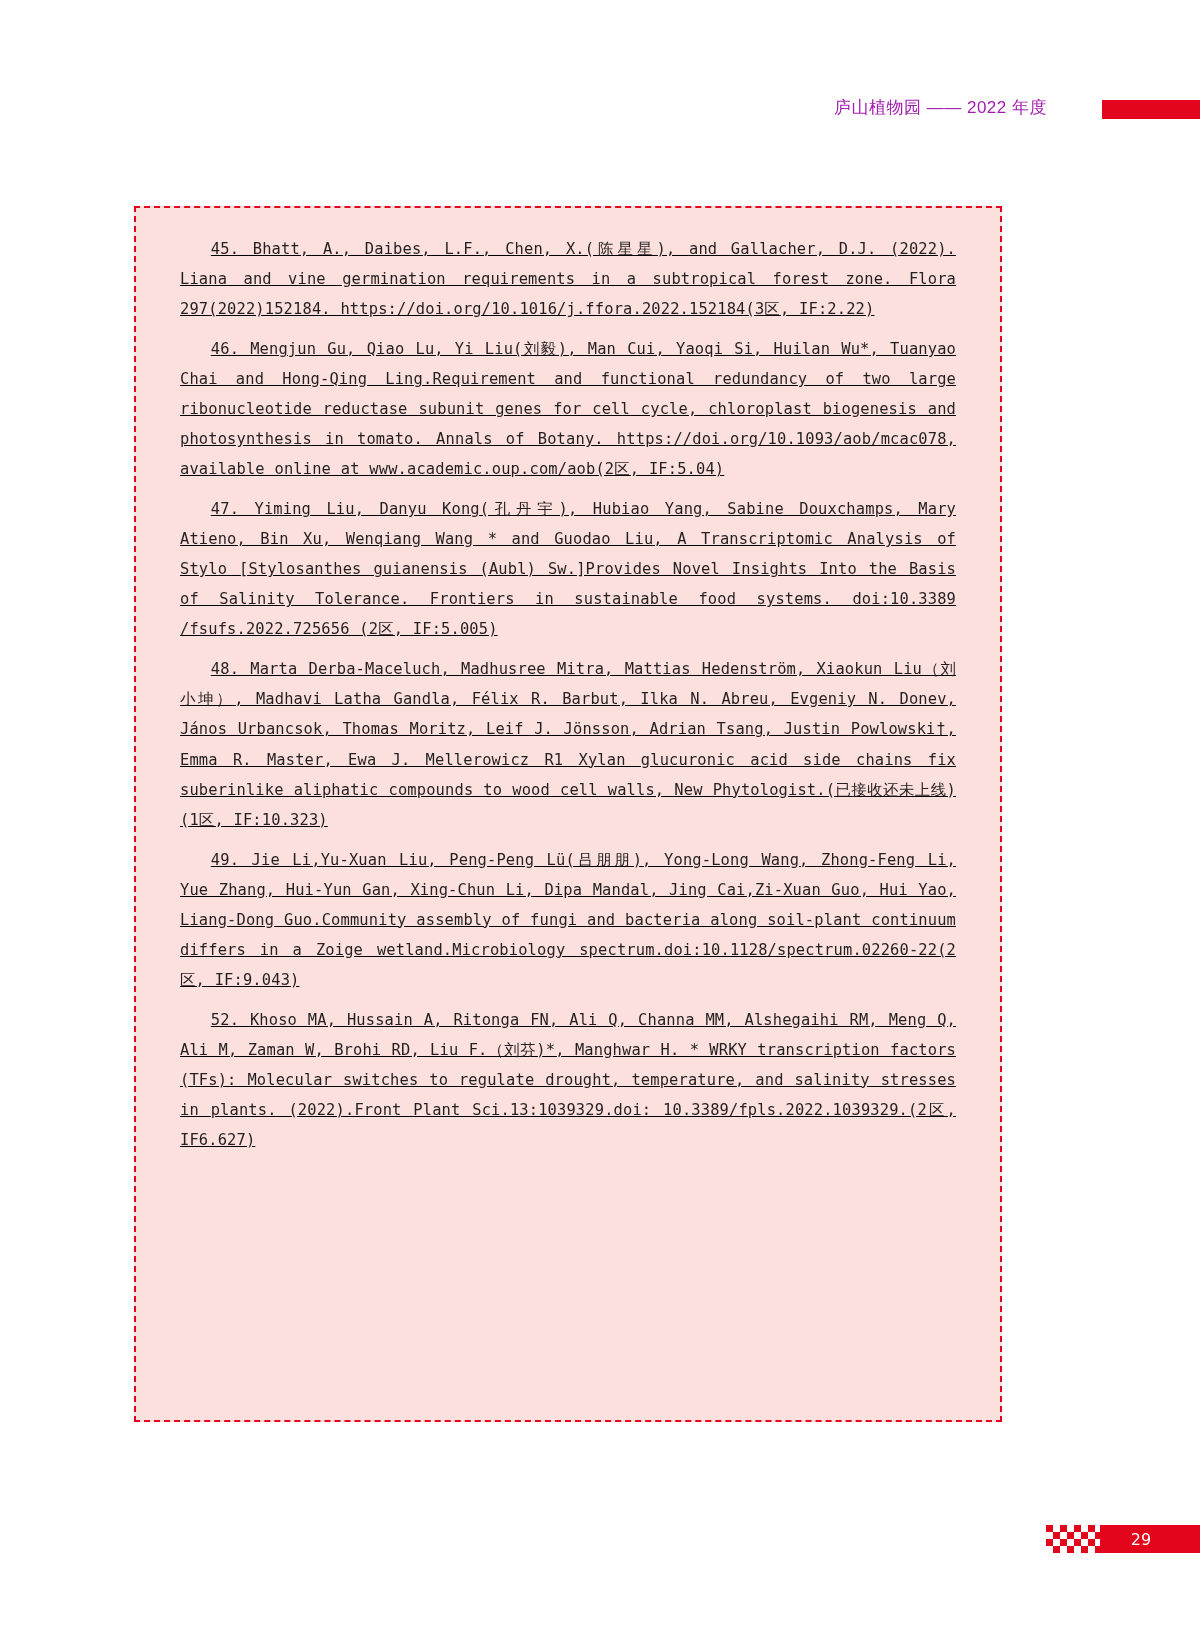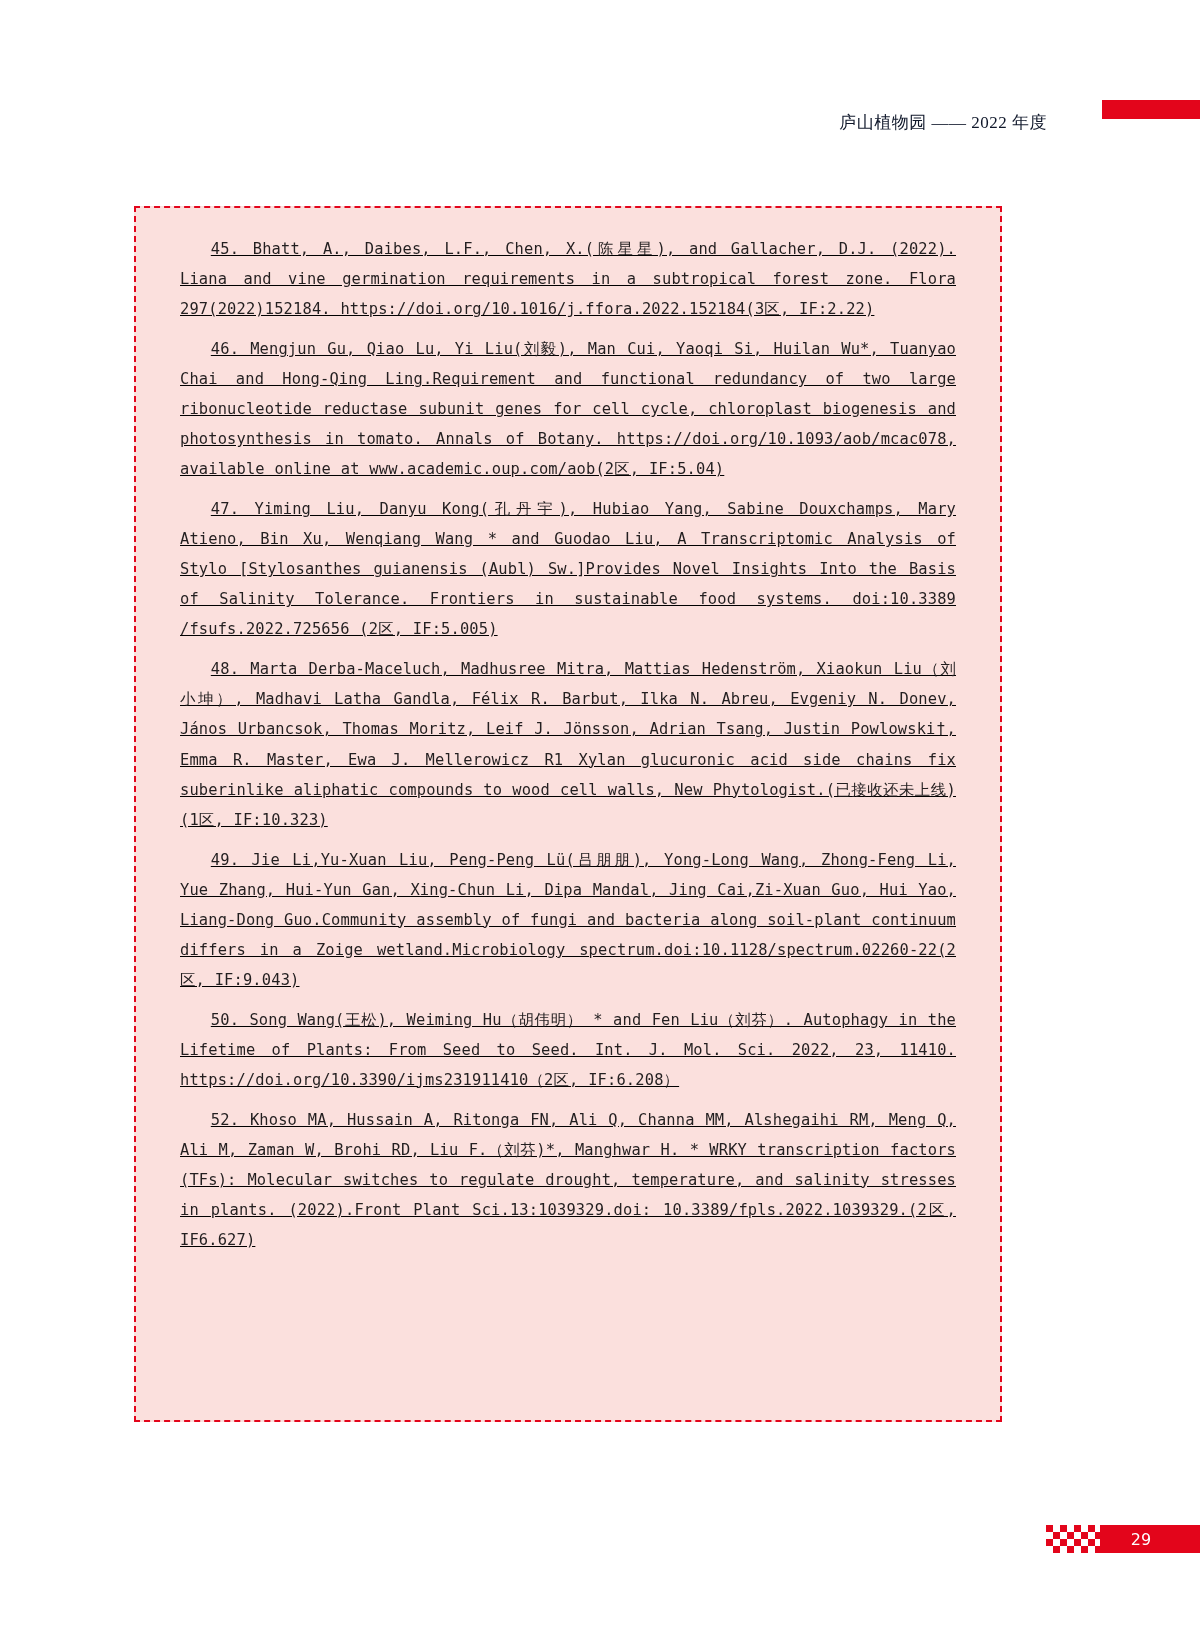--- a/index.html
+++ b/index.html
@@ -19,24 +19,24 @@
   .header {
     position: absolute;
     top: 96px;
     left: 0;
     width: 1200px;
     height: 34px;
   }
   .header-title {
     position: absolute;
     right: 153px;
-    top: 15px;
-    font-family: Liberation Serif, serif;
+    top: 0;
+    font-family: Liberation Sans, sans-serif;
     font-size: 17px;
-    color: #0f172a;
+    color: #a21caf;
     letter-spacing: 0.5px;
     white-space: nowrap;
   }
   .header-bar {
     position: absolute;
     right: 0px;
     top: 4px;
     width: 98px;
     height: 19px;
     background: #e3051b;
@@ -120,20 +120,19 @@
   <div class="header-title">庐山植物园 —— 2022 年度</div>
   <div class="header-bar"></div>
 </div>
 
 <div class="content-box">
   <p class="ref">45. Bhatt, A., Daibes, L.F., Chen, X.(陈星星), and Gallacher, D.J. (2022). Liana and vine germination requirements in a subtropical forest zone. Flora 297(2022)152184. https://doi.org/10.1016/j.ffora.2022.152184(3区, IF:2.22)</p>
   <p class="ref">46. Mengjun Gu, Qiao Lu, Yi Liu(刘毅), Man Cui, Yaoqi Si, Huilan Wu*, Tuanyao Chai and Hong-Qing Ling.Requirement and functional redundancy of two large ribonucleotide reductase subunit genes for cell cycle, chloroplast biogenesis and photosynthesis in tomato. Annals of Botany. https://doi.org/10.1093/aob/mcac078, available online at www.academic.oup.com/aob(2区, IF:5.04)</p>
   <p class="ref">47. Yiming Liu, Danyu Kong(孔丹宇), Hubiao Yang, Sabine Douxchamps, Mary Atieno, Bin Xu, Wenqiang Wang * and Guodao Liu, A Transcriptomic Analysis of Stylo [Stylosanthes guianensis (Aubl) Sw.]Provides Novel Insights Into the Basis of Salinity Tolerance. Frontiers in sustainable food systems. doi:10.3389 /fsufs.2022.725656 (2区, IF:5.005)</p>
   <p class="ref">48. Marta Derba-Maceluch, Madhusree Mitra, Mattias Hedenström, Xiaokun Liu（刘小坤）, Madhavi Latha Gandla, Félix R. Barbut, Ilka N. Abreu, Evgeniy N. Donev, János Urbancsok, Thomas Moritz, Leif J. Jönsson, Adrian Tsang, Justin Powlowski†, Emma R. Master, Ewa J. Mellerowicz R1 Xylan glucuronic acid side chains fix suberinlike aliphatic compounds to wood cell walls, New Phytologist.(已接收还未上线)(1区, IF:10.323)</p>
   <p class="ref">49. Jie Li,Yu-Xuan Liu, Peng-Peng Lü(吕朋朋), Yong-Long Wang, Zhong-Feng Li, Yue Zhang, Hui-Yun Gan, Xing-Chun Li, Dipa Mandal, Jing Cai,Zi-Xuan Guo, Hui Yao, Liang-Dong Guo.Community assembly of fungi and bacteria along soil-plant continuum differs in a Zoige wetland.Microbiology spectrum.doi:10.1128/spectrum.02260-22(2区, IF:9.043)</p>
-  <p class="ref">50. Song Wang(王松), Weiming Hu（胡伟明） * and Fen Liu（刘芬）. Autophagy in the Lifetime of Plants: From Seed to Seed. Int. J. Mol. Sci. 2022, 23, 11410. https://doi.org/10.3390/ijms231911410（2区, IF:6.208）</p>
   <p class="ref">52. Khoso MA, Hussain A, Ritonga FN, Ali Q, Channa MM, Alshegaihi RM, Meng Q, Ali M, Zaman W, Brohi RD, Liu F.（刘芬)*, Manghwar H. * WRKY transcription factors (TFs): Molecular switches to regulate drought, temperature, and salinity stresses in plants. (2022).Front Plant Sci.13:1039329.doi: 10.3389/fpls.2022.1039329.(2区, IF6.627)</p>
 </div>
 
 <div class="footer">
   <div class="footer-checks"></div>
   <div class="footer-num">29</div>
 </div>
 
 </body></html>

